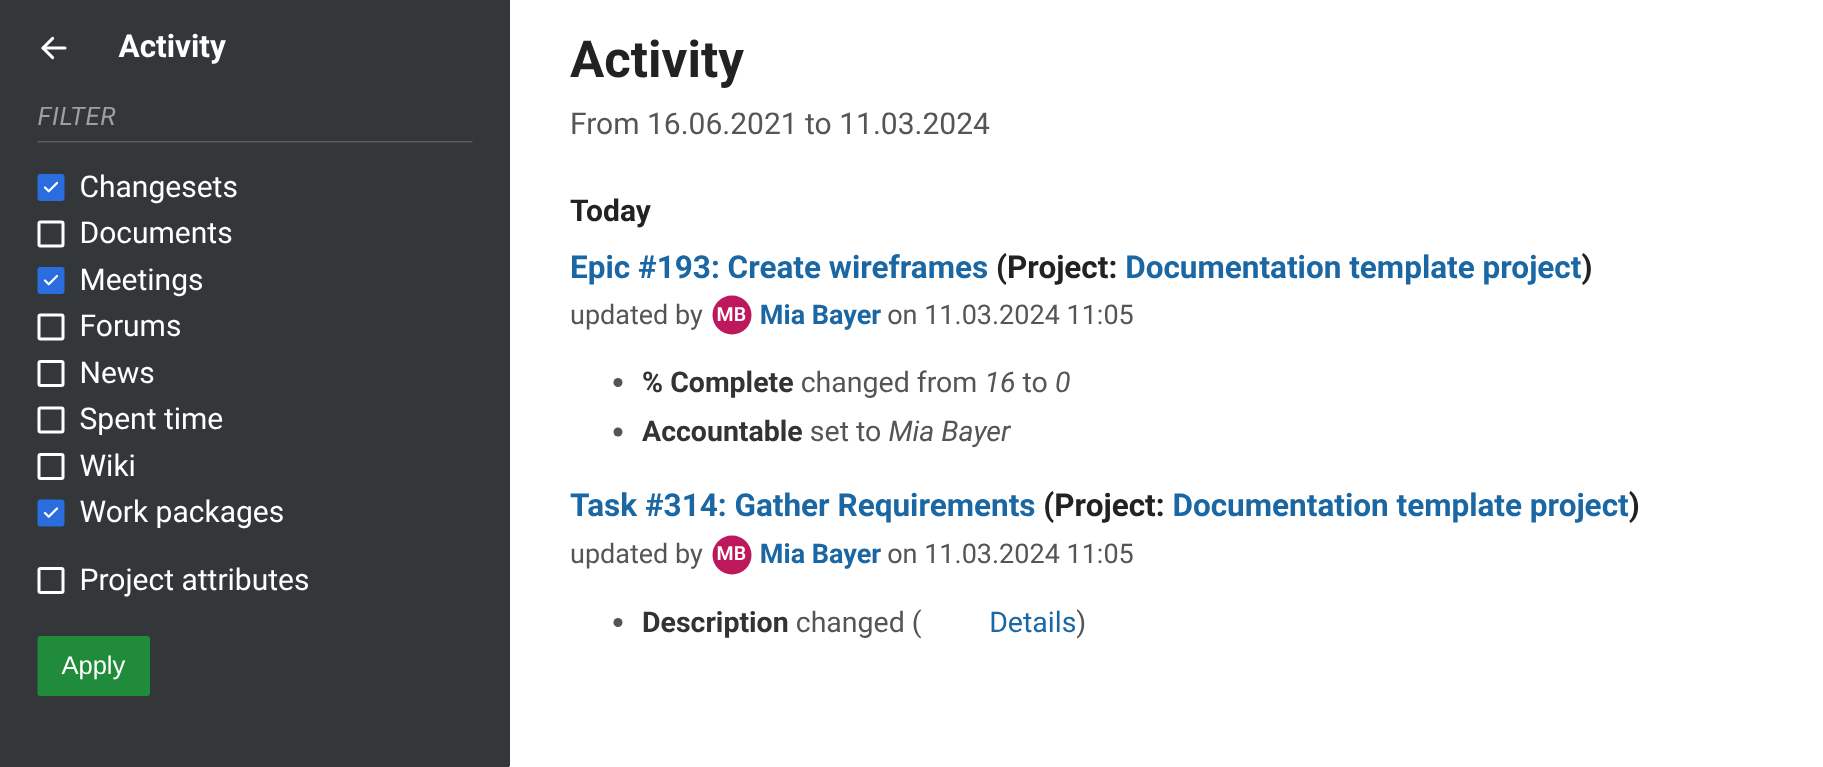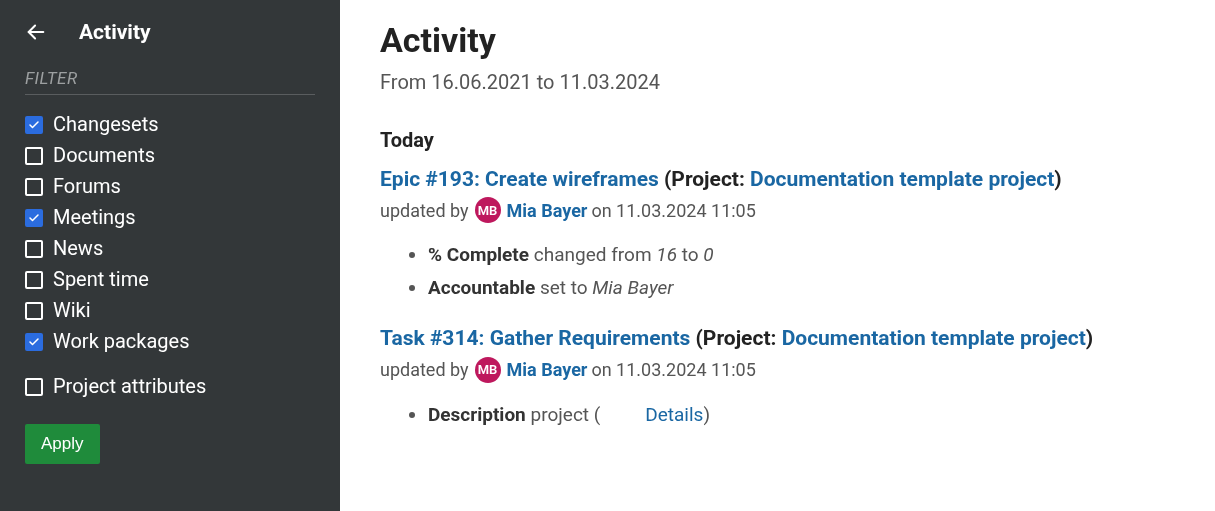--- a/index.html
+++ b/index.html
@@ -167,30 +167,30 @@
             <polyline points="4 12 9 17 20 6"></polyline>
           </svg>
         </span>
         <span>Changesets</span>
       </li>
       <li class="filter-item">
         <span class="cb"></span>
         <span>Documents</span>
       </li>
       <li class="filter-item">
-        <span class="cb"></span>
-        <span>Forums</span>
-      </li>
-      <li class="filter-item">
         <span class="cb checked">
           <svg viewBox="0 0 24 24">
             <polyline points="4 12 9 17 20 6"></polyline>
           </svg>
         </span>
         <span>Meetings</span>
+      </li>
+      <li class="filter-item">
+        <span class="cb"></span>
+        <span>Forums</span>
       </li>
       <li class="filter-item">
         <span class="cb"></span>
         <span>News</span>
       </li>
       <li class="filter-item">
         <span class="cb"></span>
         <span>Spent time</span>
       </li>
       <li class="filter-item">
@@ -236,17 +236,17 @@
       </div>
       <div class="entry">
         <div class="entry-title"><a class="link">Task #314: Gather Requirements</a><span class="black"> (Project: </span><a class="link">Documentation template project</a><span class="black">)</span></div>
         <div class="entry-meta">
           <span>updated by</span>
           <span class="avatar">MB</span>
           <a class="user-link">Mia Bayer</a>
           <span>on 11.03.2024 11:05</span>
         </div>
         <ul class="entry-changes">
-          <li><span class="strong">Description</span> <span>project</span> (<a class="details-link">Details</a>)</li>
+          <li><span class="strong">Description</span> <span>changed</span> (<a class="details-link">Details</a>)</li>
         </ul>
       </div>
     </div>
 </main>
 
 </body></html>

